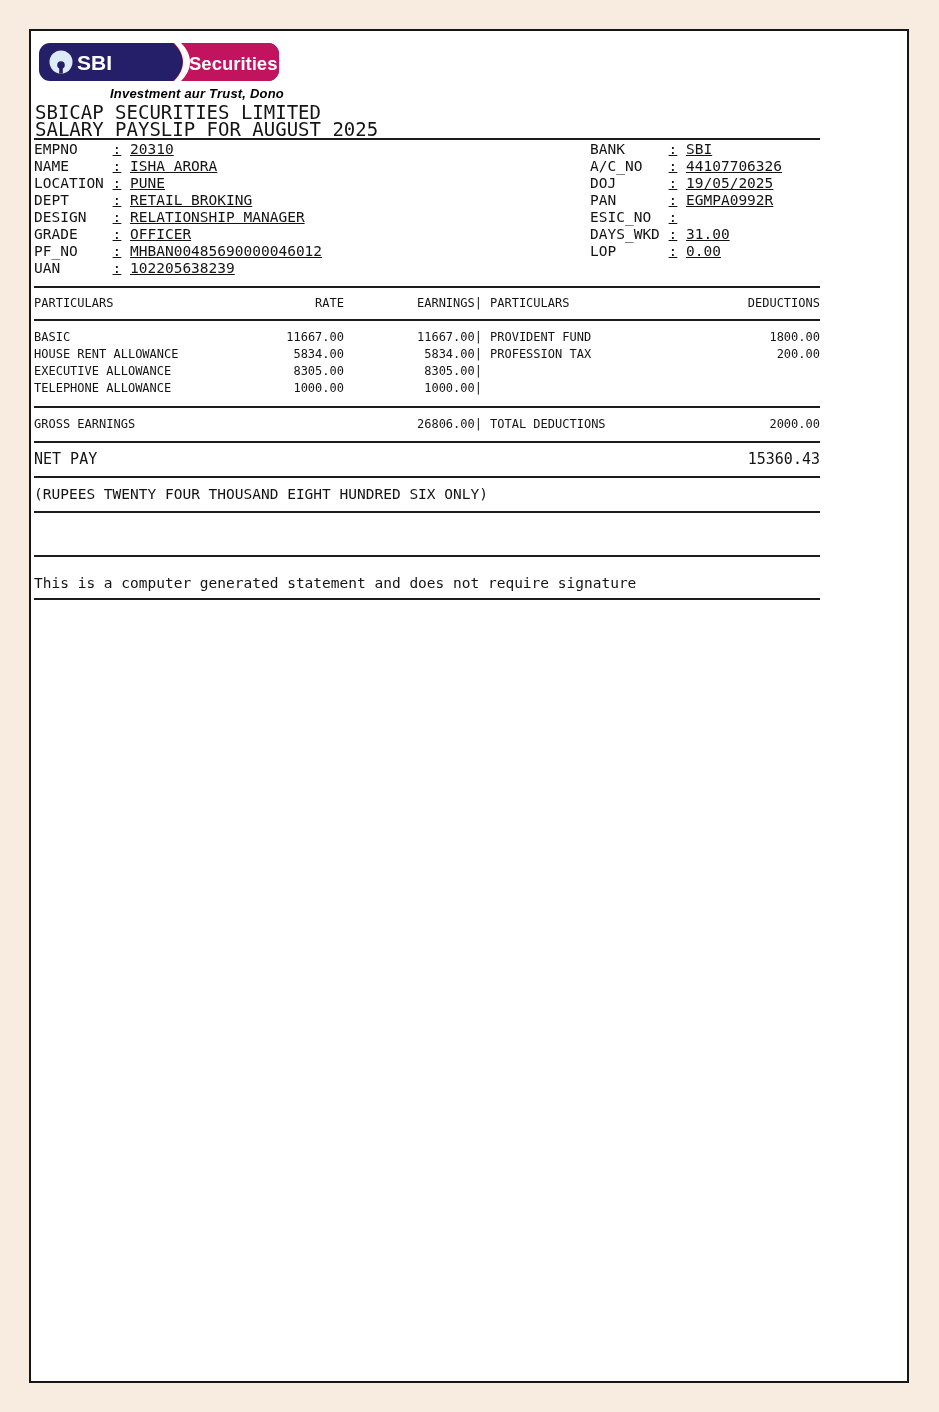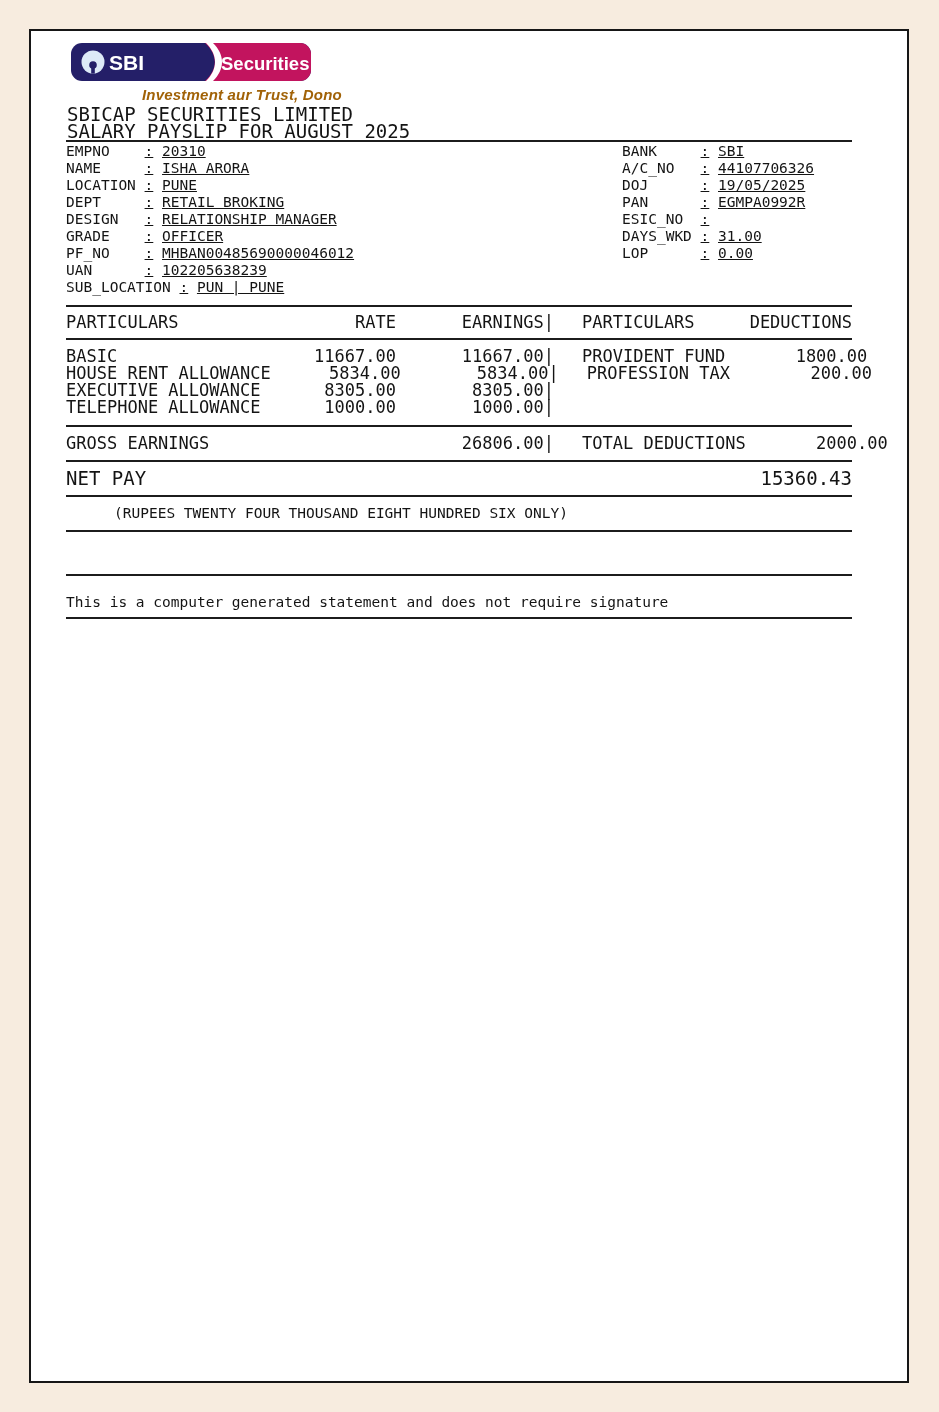--- a/index.html
+++ b/index.html
@@ -13,35 +13,34 @@
     position: relative;
   }
   .doc {
     position: absolute;
     left: 29px;
     top: 29px;
     width: 880px;
     height: 1354px;
     background: #ffffff;
     border: 2px solid #161616;
-    padding-left: 32px;
   }
   .content {
     padding: 6px 0 0 3px;
     width: 789px;
   }
   
   .logo-wrap { margin: 6px 0 0 5px; }
   .logo-svg { display: block; }
   .tagline {
     font-family: "Liberation Sans", sans-serif;
     font-weight: bold;
     font-style: italic;
-    font-size: 15px;
-    color: #a16207;
+    font-size: 13px;
+    color: #000000;
     margin: 5px 0 3px 76px;
     letter-spacing: 0.2px;
   }
   
   .mono { font-size: 19px; line-height: 17px; white-space: pre; }
   .company-block { margin-left: 1px; }
   hr.rule {
     border: none;
     border-top: 2px solid #1c1c1c;
     width: 786px;
@@ -50,27 +49,27 @@
   .rule-m { margin: 8px 0 8px 0; }
   
   .emp-cols { display: flex; margin-top: 1px; text-decoration: underline; }
   .emp-left { width: 544px; }
   .emp-right { flex: 1; margin-left: 12px; }
   .kv-row { font-size: 14.5px; line-height: 17px; white-space: pre; }
   .kv-label { display: inline-block; min-width: 9ch; }
   .kv-colon { margin-right: 1ch; }
   .kv-colon.sp { margin-left: 1ch; }
   
-  .trow { display: flex; font-size: 17px; line-height: 17px; white-space: pre; width: 786px; gap: 20px; }
+  .trow { display: flex; font-size: 12px; line-height: 17px; white-space: pre; width: 786px; }
   .c-name  { flex: 0 0 200px; text-align: left; }
   .c-rate  { flex: 0 0 110px; text-align: right; }
   .c-earn  { flex: 0 0 138px; text-align: right; }
   .c-name2 { flex: 1 1 auto; text-align: left; padding-left: 8px; }
   .c-ded   { flex: 0 0 122px; text-align: right; }
-  .net-row { display: flex; justify-content: space-between; width: 786px; font-size: 19px; line-height: 17px; white-space: pre; }
+  .net-row { display: flex; justify-content: space-between; width: 786px; font-size: 15px; line-height: 17px; white-space: pre; }
   .words-row { font-size: 14.5px; line-height: 17px; white-space: pre; }
   .spacer-block { height: 42px; }
   .footer-note { font-size: 14.5px; line-height: 17px; white-space: pre; }
 </style>
 </head>
 <body>
 
 <div class="doc">
   <div class="content">
 
@@ -98,21 +97,20 @@
     <div class="emp-cols">
       <div class="emp-left">
         <div class="kv-row"><span class="kv-label">EMPNO</span><span class="kv-colon">:</span><span class="kv-value">20310</span></div>
         <div class="kv-row"><span class="kv-label">NAME</span><span class="kv-colon">:</span><span class="kv-value">ISHA ARORA</span></div>
         <div class="kv-row"><span class="kv-label">LOCATION</span><span class="kv-colon">:</span><span class="kv-value">PUNE</span></div>
         <div class="kv-row"><span class="kv-label">DEPT</span><span class="kv-colon">:</span><span class="kv-value">RETAIL BROKING</span></div>
         <div class="kv-row"><span class="kv-label">DESIGN</span><span class="kv-colon">:</span><span class="kv-value">RELATIONSHIP MANAGER</span></div>
         <div class="kv-row"><span class="kv-label">GRADE</span><span class="kv-colon">:</span><span class="kv-value">OFFICER</span></div>
         <div class="kv-row"><span class="kv-label">PF_NO</span><span class="kv-colon">:</span><span class="kv-value">MHBAN00485690000046012</span></div>
         <div class="kv-row"><span class="kv-label">UAN</span><span class="kv-colon">:</span><span class="kv-value">102205638239</span></div>
-        <div class="kv-row"><span class="kv-label">SUB_LOCATION</span><span class="kv-colon sp">:</span><span class="kv-value">PUN | PUNE</span></div>
       </div>
       <div class="emp-right">
         <div class="kv-row"><span class="kv-label">BANK</span><span class="kv-colon">:</span><span class="kv-value">SBI</span></div>
         <div class="kv-row"><span class="kv-label">A/C_NO</span><span class="kv-colon">:</span><span class="kv-value">44107706326</span></div>
         <div class="kv-row"><span class="kv-label">DOJ</span><span class="kv-colon">:</span><span class="kv-value">19/05/2025</span></div>
         <div class="kv-row"><span class="kv-label">PAN</span><span class="kv-colon">:</span><span class="kv-value">EGMPA0992R</span></div>
         <div class="kv-row"><span class="kv-label">ESIC_NO</span><span class="kv-colon">:</span><span class="kv-value"></span></div>
         <div class="kv-row"><span class="kv-label">DAYS_WKD</span><span class="kv-colon">:</span><span class="kv-value">31.00</span></div>
         <div class="kv-row"><span class="kv-label">LOP</span><span class="kv-colon">:</span><span class="kv-value">0.00</span></div>
       </div>
@@ -173,21 +171,21 @@
 
     <hr class="rule" style="margin-top:8px;">
 
     <div class="net-row" style="margin-top:8px;">
       <span>NET PAY</span>
       <span>15360.43</span>
     </div>
 
     <hr class="rule" style="margin-top:8px;">
 
-    <div class="words-row" style="margin-top:8px;margin-left:48px;">(RUPEES TWENTY FOUR THOUSAND EIGHT HUNDRED SIX ONLY)</div>
+    <div class="words-row" style="margin-top:8px;">(RUPEES TWENTY FOUR THOUSAND EIGHT HUNDRED SIX ONLY)</div>
 
     <hr class="rule" style="margin-top:8px;">
 
     <div class="spacer-block"></div>
 
     <hr class="rule">
 
     <div class="footer-note" style="margin-top:18px;">This is a computer generated statement and does not require signature</div>
 
     <hr class="rule" style="margin-top:6px;">

